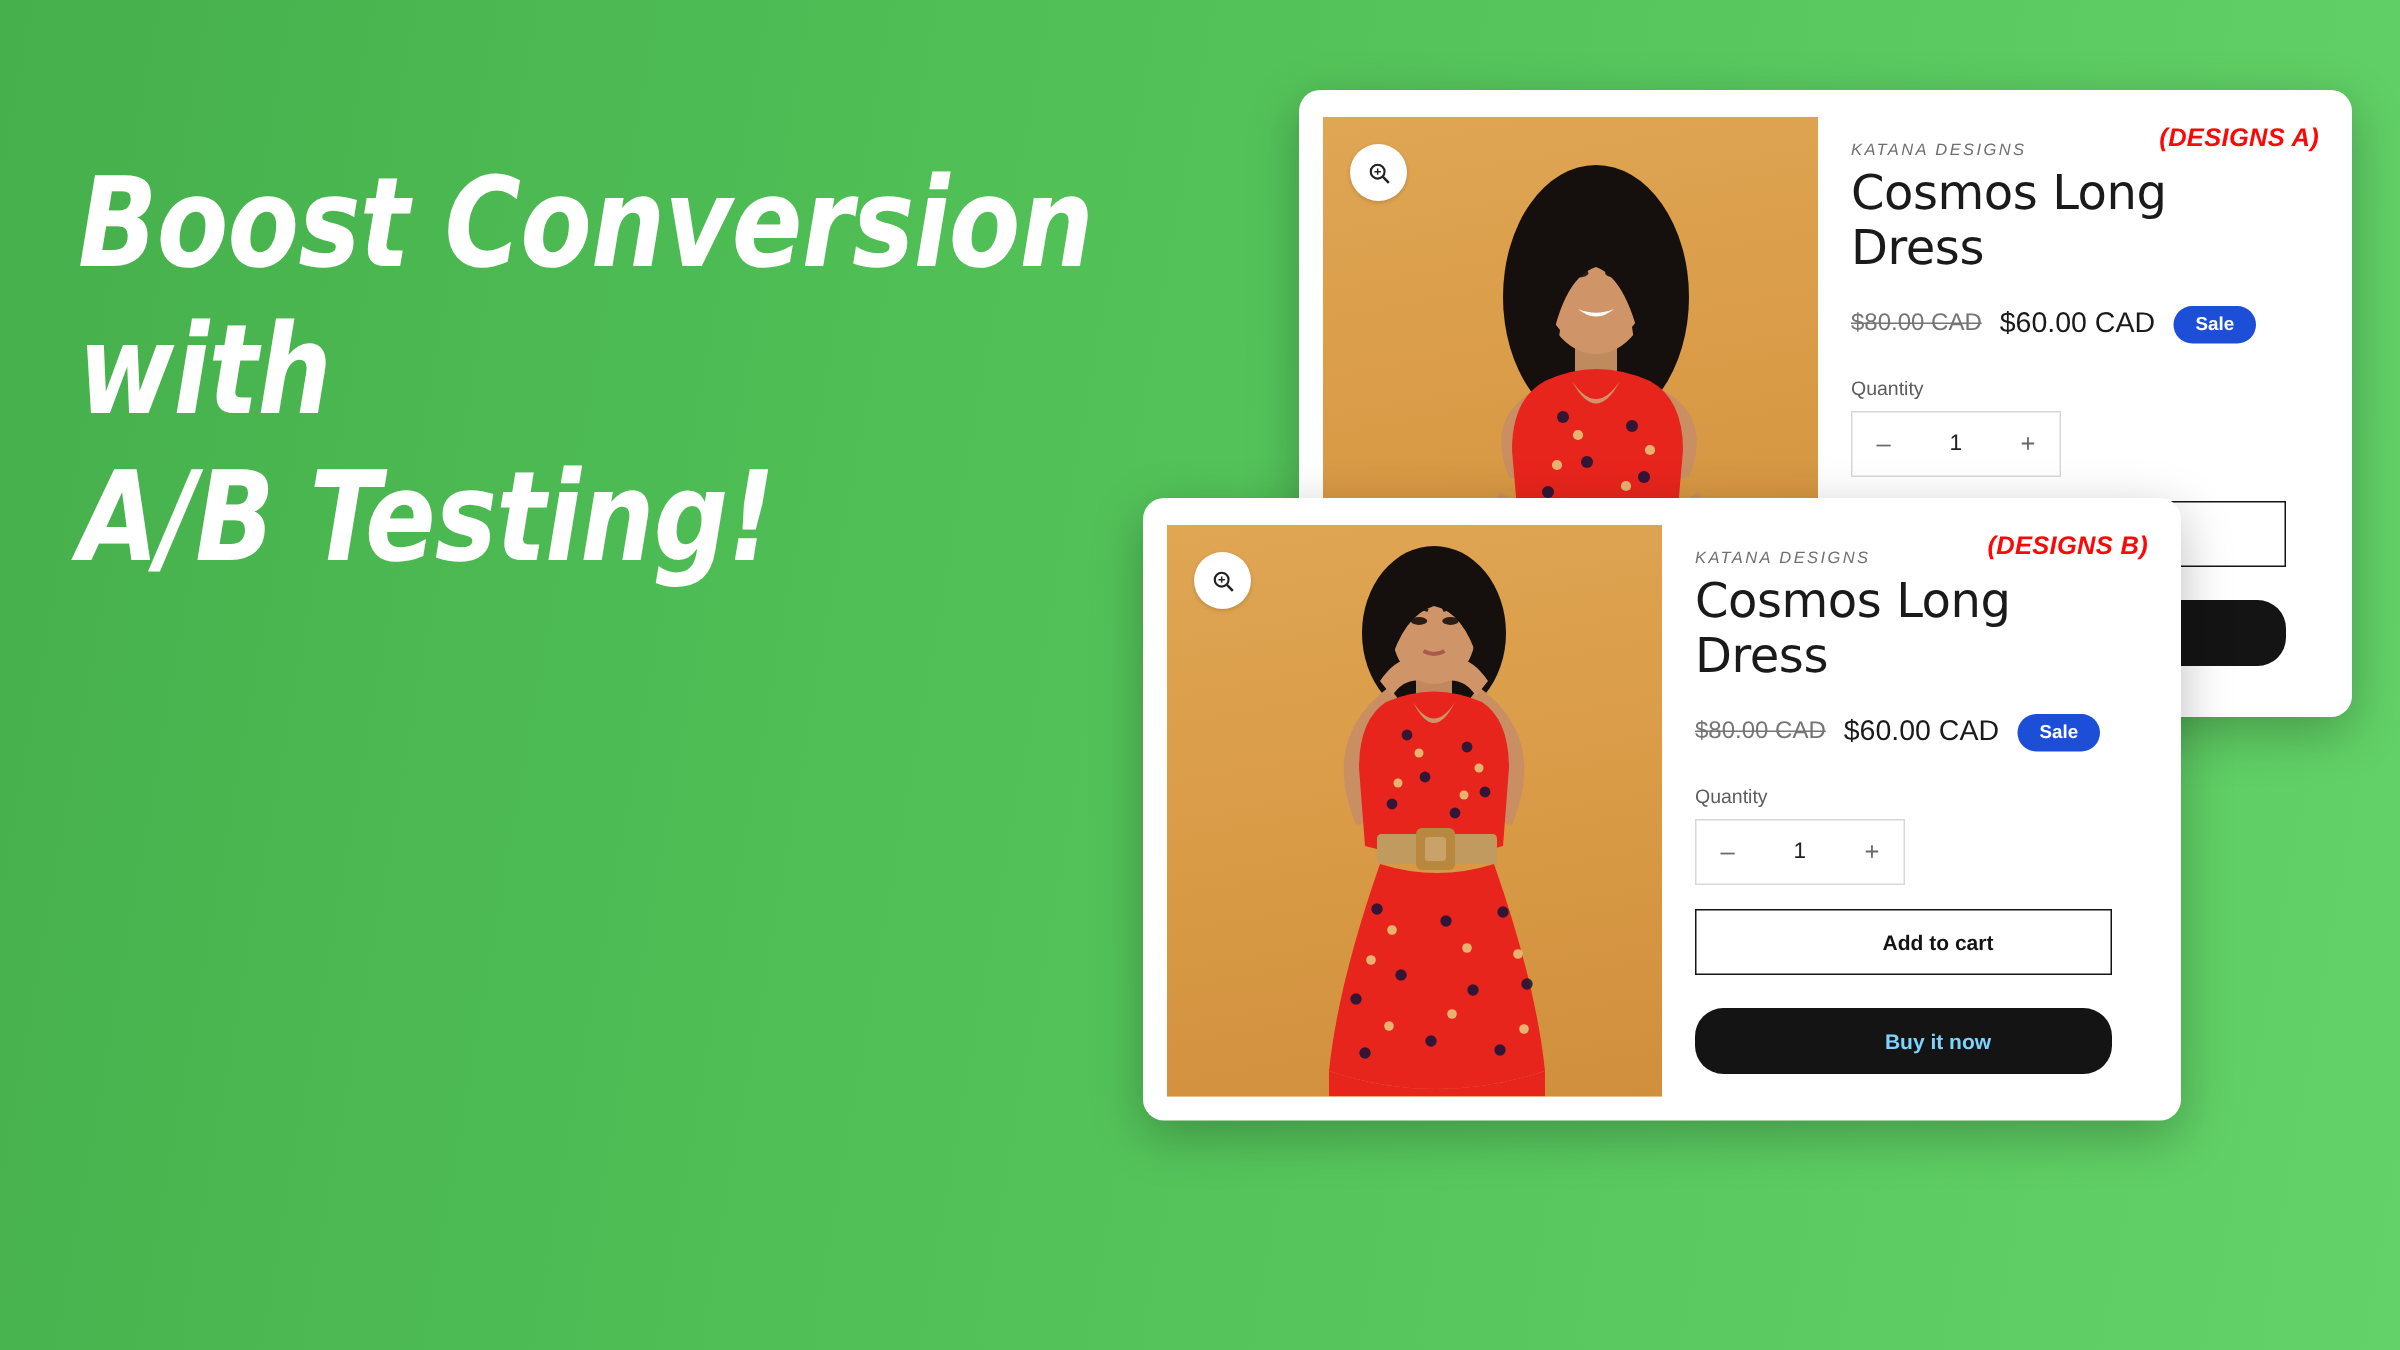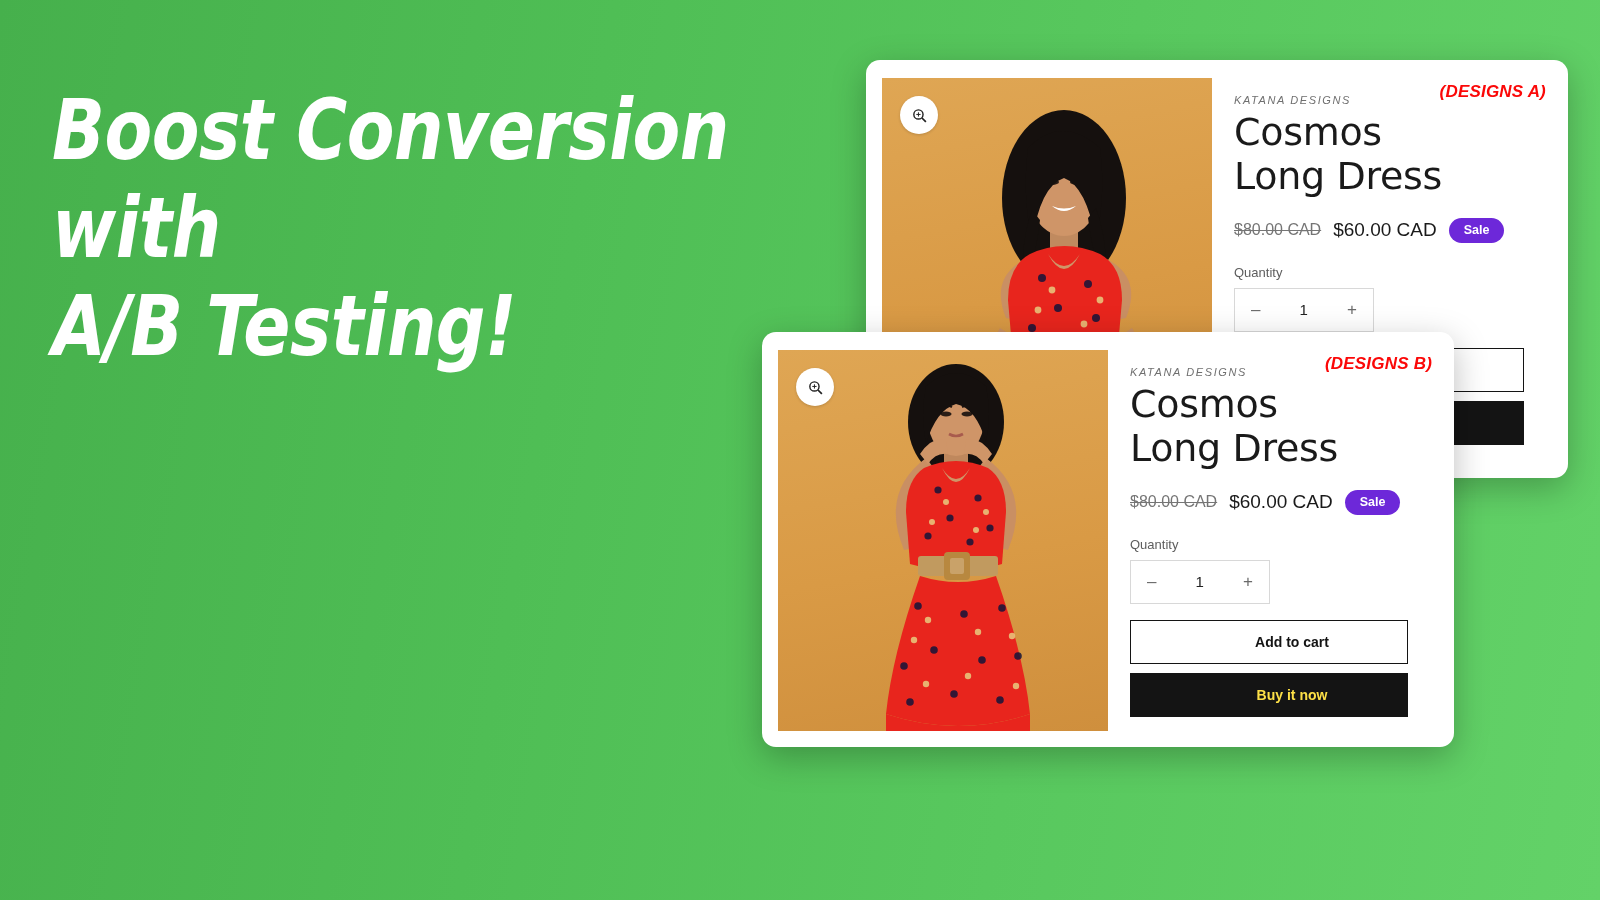--- a/index.html
+++ b/index.html
@@ -8,21 +8,21 @@
     font-family:"Liberation Sans", sans-serif;
     background:#4CB34F;
   }
   .stage{
     position:relative;width:1600px;height:900px;
     background:linear-gradient(100deg,#46b04c 0%,#4fbe55 35%,#58c85e 65%,#63d268 100%);
     overflow:hidden;
   }
 
   
-  .promo{position:absolute;left:52px;top:82px;width:820px;}
+  .promo{position:absolute;left:52px;top:100px;width:820px;}
   .headline{
     color:#ffffff;
     font-family:"DejaVu Sans Condensed","Liberation Sans",sans-serif;
     font-size:83px;line-height:1.18;font-weight:700;font-style:italic;
     letter-spacing:-0.5px;margin:0;white-space:pre-line;
     transform:scaleX(0.93);transform-origin:left center;
   }
   .steps{position:absolute;left:58px;top:352px;width:780px;}
   .step{
     color:#ffffff;
@@ -64,45 +64,45 @@
   .vendor{
     font-size:11px;letter-spacing:1.6px;color:#6f6f6f;text-transform:uppercase;
     font-family:"Liberation Sans",sans-serif;margin:6px 0 2px 0;font-style:italic;
   }
   .variant-tag{
     position:absolute;right:6px;top:4px;color:#fb0808;font-weight:700;font-style:italic;
     font-size:17px;letter-spacing:0.2px;font-family:"Liberation Sans",sans-serif;
     white-space:nowrap;
   }
   .title{
-    font-size:38px;line-height:1.16;font-weight:400;color:#1a1a1a;margin:4px 0 0 0;
+    font-size:32px;line-height:1.16;font-weight:400;color:#1a1a1a;margin:4px 0 0 0;
     font-family:"DejaVu Sans","Liberation Sans",sans-serif;letter-spacing:-0.3px;
     max-width:250px;
   }
   .price-row{display:flex;align-items:center;gap:12px;margin-top:20px;}
   .price-old{font-size:16px;color:#757575;text-decoration:line-through;}
   .price-new{font-size:19px;color:#1a1a1a;}
   .sale-badge{
-    background:#6d28d9;color:#fff;font-size:12.5px;font-weight:700;
+    background:#1d4ed8;color:#fff;font-size:12.5px;font-weight:700;
     padding:6px 15px;border-radius:20px;line-height:1;
   }
   .qty-label{font-size:13px;color:#5d5d5d;margin-top:22px;}
   .qty-box{
     margin-top:8px;width:140px;height:44px;border:1px solid #d8d8d8;
     display:flex;align-items:center;justify-content:space-between;
     padding:0 16px;box-sizing:border-box;background:#fff;
   }
   .qty-btn{font-size:17px;color:#6a6a6a;line-height:1;}
   .qty-val{font-size:15px;color:#222;}
   .btn{
     margin-top:16px;height:44px;display:flex;align-items:center;justify-content:center;
     font-size:14px;font-weight:700;box-sizing:border-box;padding-left:46px;
   }
   .btn-outline{background:#ffffff;border:1.6px solid #141414;color:#141414;}
-  .btn-solid{background:#141414;color:#fde047;margin-top:9px;}
+  .btn-solid{background:#141414;color:#7dd3fc;margin-top:22px;border-radius:19px;}
   #card-a .btn{width:290px;}
   #card-b .btn{width:278px;}
   #card-a{z-index:1;}
   #card-b{z-index:2;}
 </style>
 </head>
 <body>
 
 <div class="stage">
 

